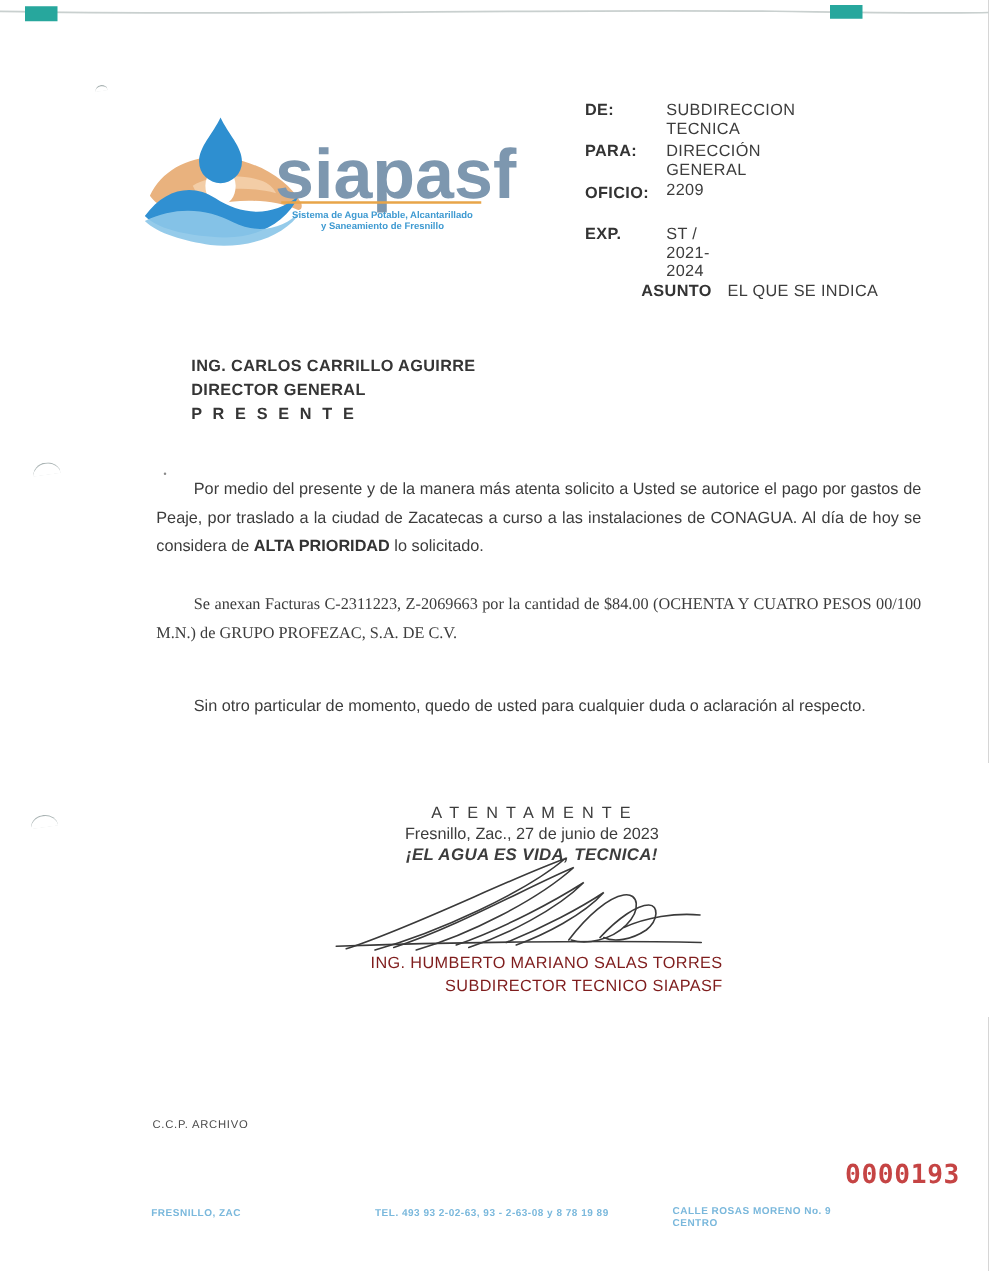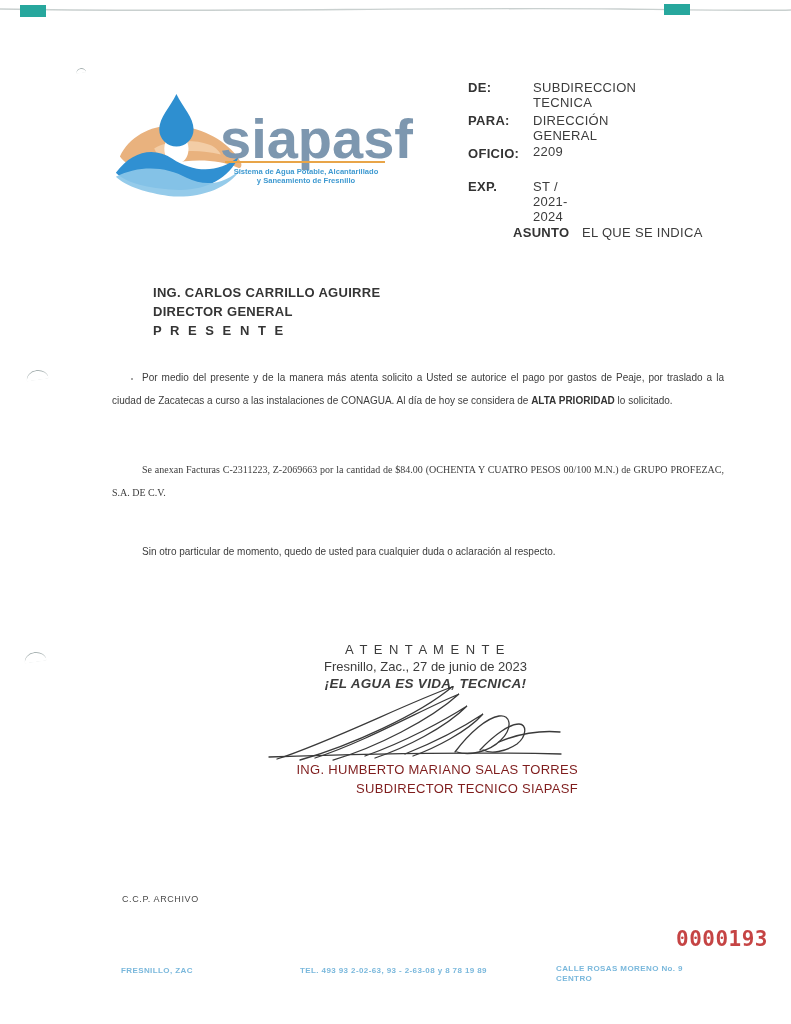--- a/index.html
+++ b/index.html
@@ -30,39 +30,39 @@
   
   .hrow{position:absolute;font-size:13px;letter-spacing:.3px;}
   .hlabel{position:absolute;left:468px;font-weight:bold;color:#333;}
   .hvalue{position:absolute;left:533px;color:#3c3c3c;}
   .asunto-label{position:absolute;left:513px;top:225px;font-size:13px;font-weight:bold;letter-spacing:.3px;color:#333;}
   .asunto-value{position:absolute;left:582px;top:225px;font-size:13px;letter-spacing:.3px;}
   
   .recipient{position:absolute;left:121px;top:283px;font-size:13px;font-weight:bold;line-height:19px;letter-spacing:.3px;color:#353535;margin-left:32px;}
   .recipient .spread{letter-spacing:2.5px;}
   
-  .para{position:absolute;left:112px;width:612px;font-size:10px;line-height:23px;text-align:justify;text-indent:30px;color:#3c3c3c;margin:0;}
+  .para{position:absolute;left:112px;width:612px;font-size:13px;line-height:23px;text-align:justify;text-indent:30px;color:#3c3c3c;margin:13px;}
   .para b{color:#333;}
   .p1{top:366px;}
   .p2{top:458px;font-family:Liberation Serif, serif;}
   .p3{top:540px;}
   
   .closing{position:absolute;left:268px;top:641px;width:315px;text-align:center;font-size:13px;line-height:17px;}
   .closing .salut{letter-spacing:1.5px;}
   .closing .slogan{font-weight:bold;font-style:italic;font-size:13.5px;letter-spacing:.3px;}
   
   .sig-svg{position:absolute;left:255px;top:684px;width:320px;height:80px;}
   .sig-block{position:absolute;left:258px;top:760px;width:320px;text-align:right;font-size:13px;line-height:19px;letter-spacing:.3px;color:#7f1d1d;}
   
   .ccp{position:absolute;left:122px;top:894px;font-size:9px;letter-spacing:.6px;color:#4a4a4a;}
   .folio{position:absolute;left:676px;top:927px;font-family:"DejaVu Sans Mono", monospace;font-size:21px;font-weight:bold;letter-spacing:.5px;color:#b91c1c;opacity:.82;}
   .footer-item{position:absolute;top:966px;font-size:8px;font-weight:bold;letter-spacing:.4px;color:#7ab8dc;}
   .footer-left{left:121px;}
   .footer-tel{left:300px;}
-  .footer-address{left:556px;line-height:10px;top:964px;}
+  .footer-address{left:538px;line-height:10px;top:964px;}
 </style>
 </head>
 <body>
 
 <div class="page">
 
   <svg class="scan-line" viewBox="0 0 791 24" preserveAspectRatio="none">
     <path d="M0,9 C200,13 420,7 620,9 C700,10 760,11 791,10" stroke="#c3cbca" stroke-width="1.4" fill="none" opacity="0.9"></path>
   </svg>
   <div class="teal-mark left"></div>

